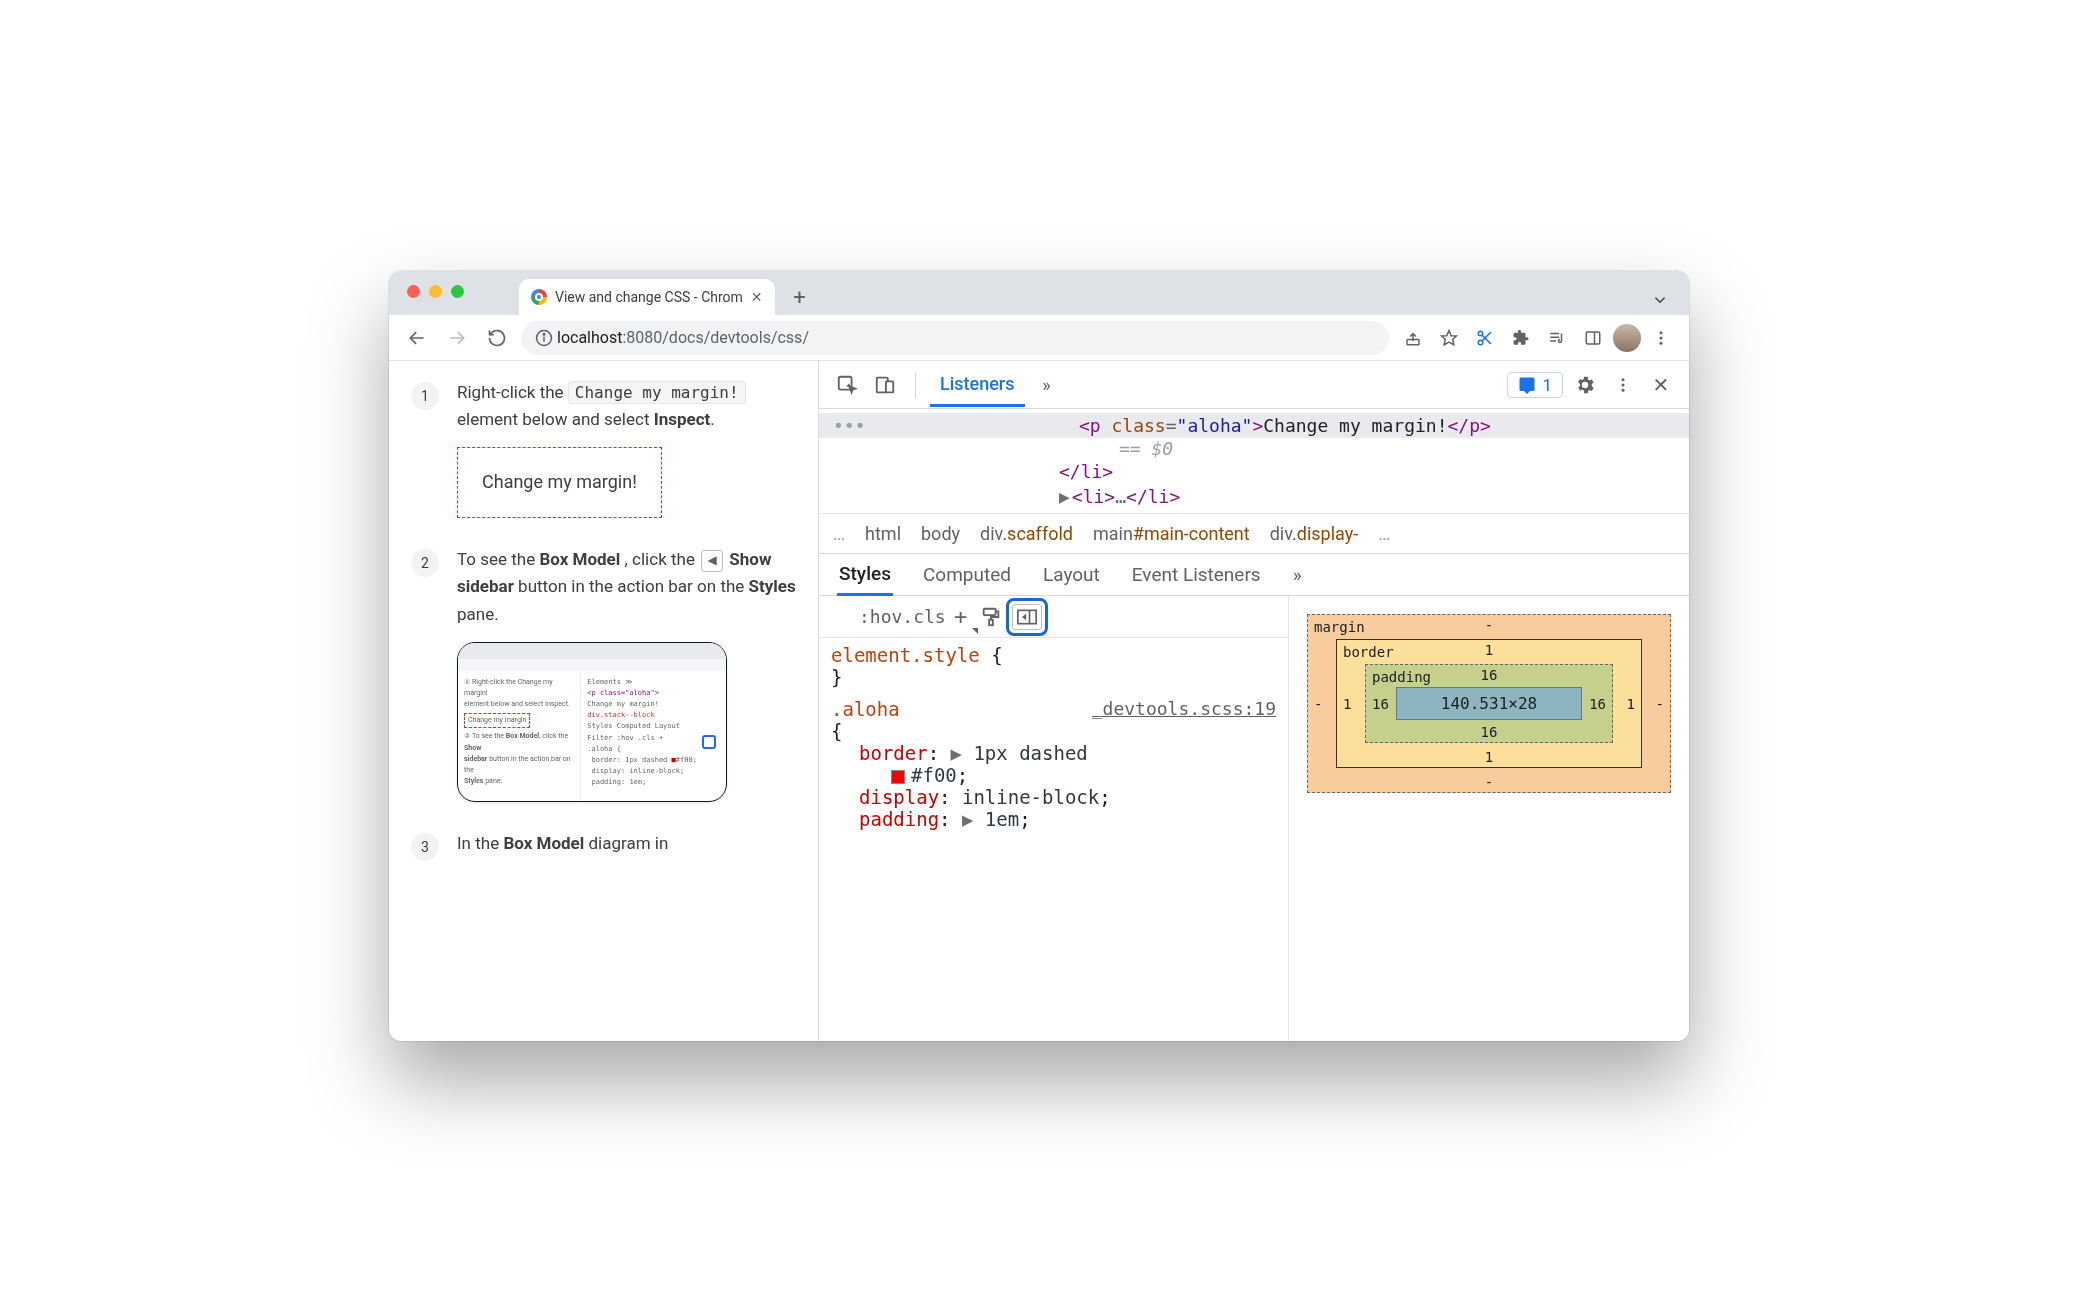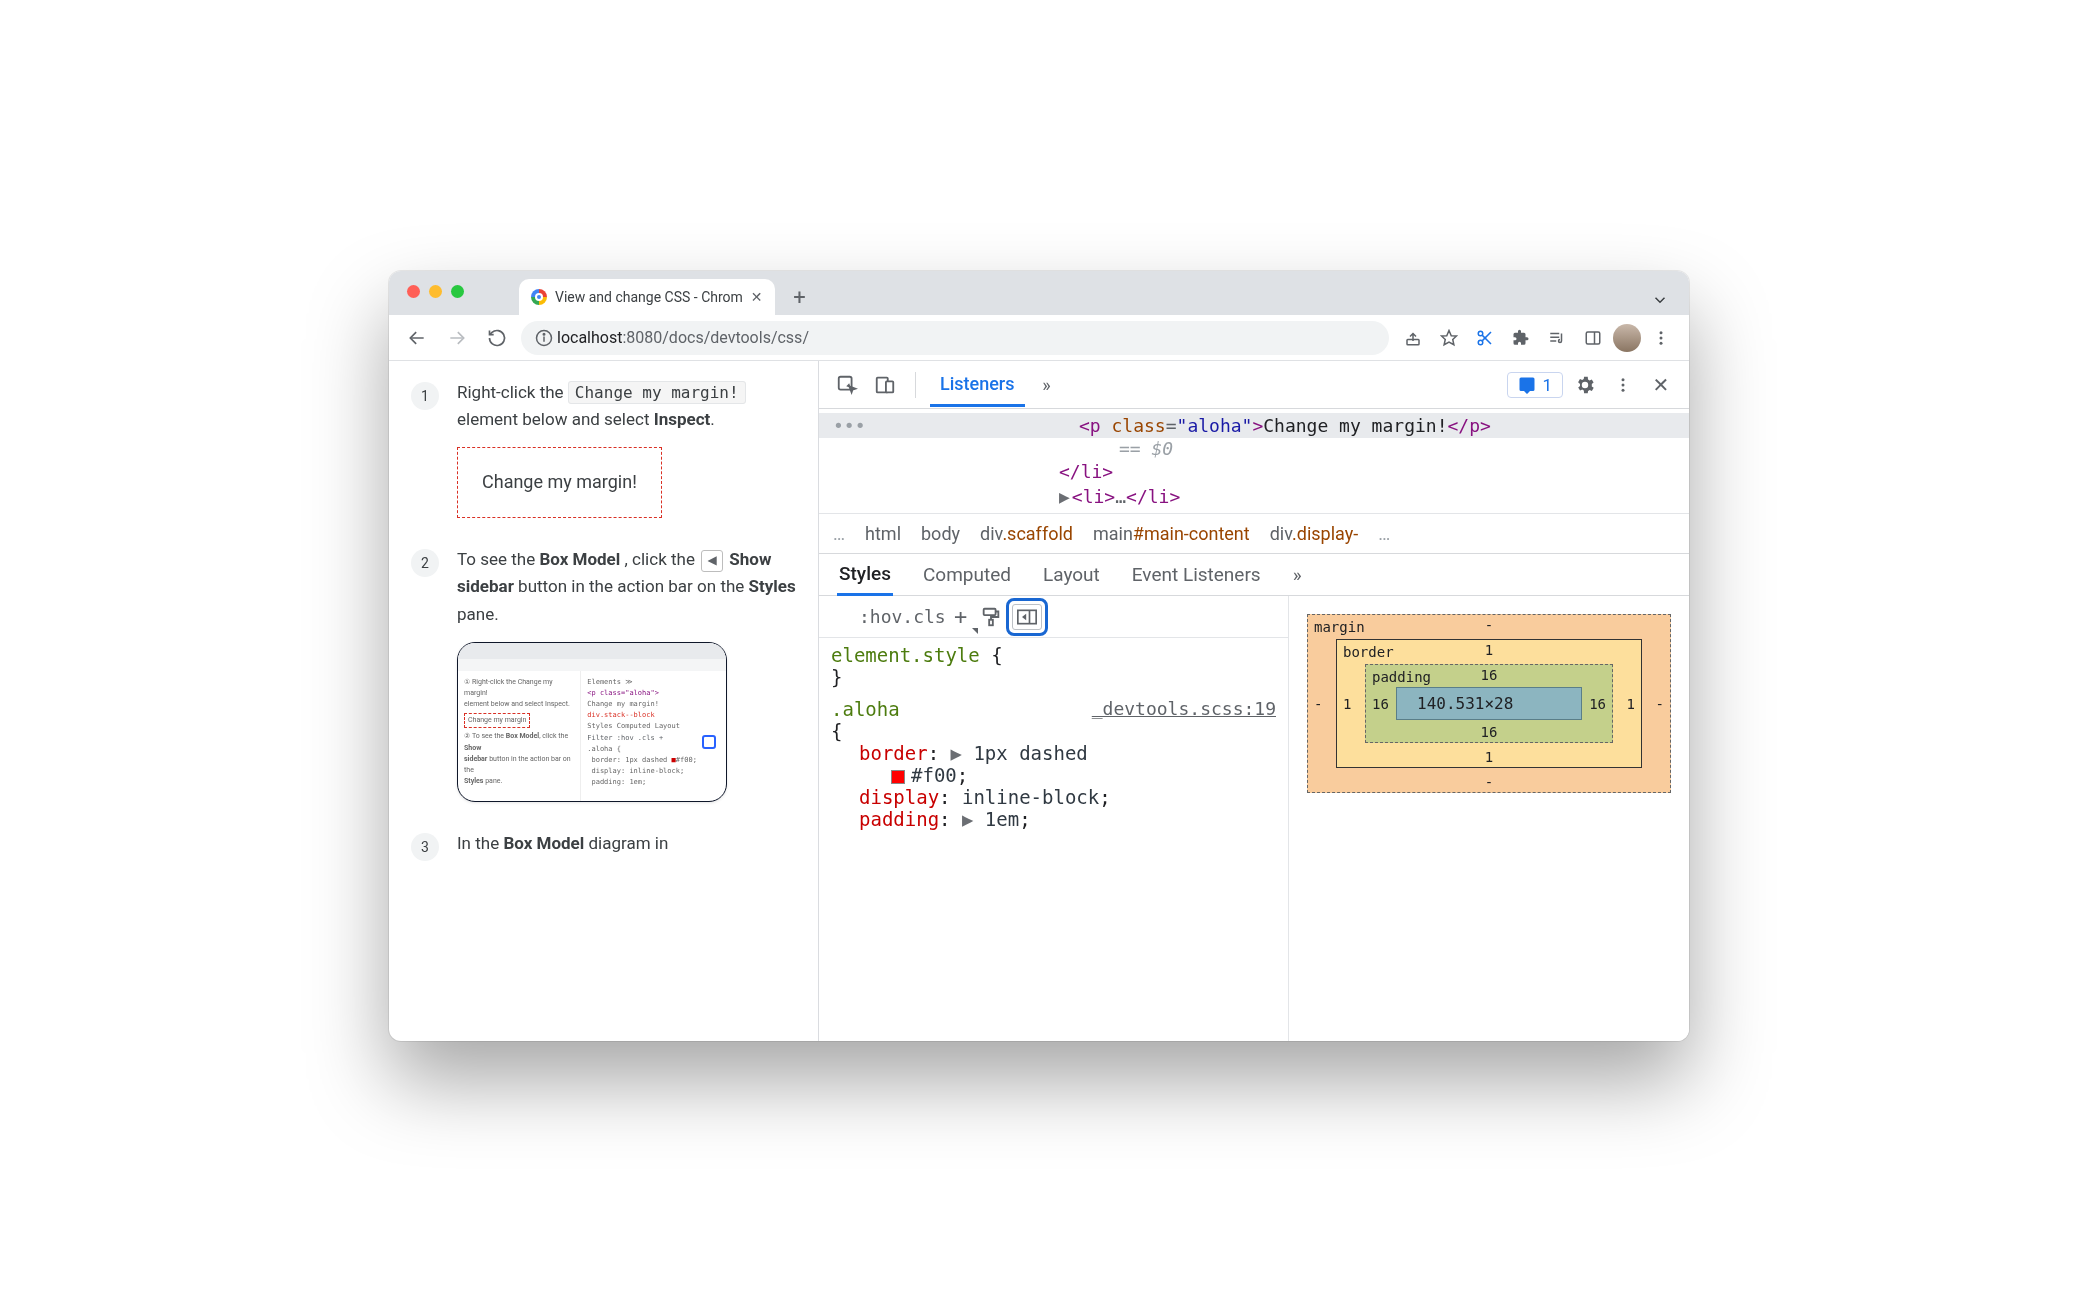--- a/index.html
+++ b/index.html
@@ -119,31 +119,31 @@
   .styles-row{flex:1;display:flex;min-height:0;}
   .styles-left{flex:1;display:flex;flex-direction:column;min-width:0;border-right:1px solid #e3e5e8;}
   .styles-toolbar{height:42px;border-bottom:1px solid #e3e5e8;display:flex;align-items:center;padding:0 14px 0 40px;font-family:ui-monospace,Menlo,monospace;font-size:18px;color:#5f6368;}
   .tb-btn{display:flex;align-items:center;justify-content:center;width:30px;height:30px;color:#5f6368;cursor:pointer;}
   .tb-btn.plus{font-size:22px;position:relative;}
   .tb-btn.plus::after{content:"";position:absolute;right:-2px;bottom:-2px;border-left:6px solid transparent;border-top:6px solid #5f6368;}
   .sidebar-hl{border:3px solid #1967d2;border-radius:8px;padding:3px;display:flex;align-items:center;justify-content:center;}
   .sidebar-hl .tb-btn{border:1px solid #bdc1c6;border-radius:3px;width:30px;height:26px;}
 
   .rules{flex:1;overflow:auto;font-family:ui-monospace,Menlo,monospace;font-size:19px;padding:6px 12px;color:#202124;}
-  .rules .selector{color:#4d7c0f;}
+  .rules .selector{color:#c2410c;}
   .rules .src{float:right;color:#5f6368;text-decoration:underline;font-size:18px;}
   .rules .prop{color:#c80000;margin-left:28px;}
   .rules .colon{color:#202124;}
   .rules .pval{color:#303942;}
   .rules .swatch{display:inline-block;width:14px;height:14px;background:#f00;border:1px solid #888;vertical-align:middle;margin-right:6px;}
   .rules .tri{color:#6b6e73;}
 
   .box-model{width:400px;padding:18px;}
   .bm{position:relative;font-family:ui-monospace,Menlo,monospace;font-size:14px;color:#202124;}
-  .bm .layer{position:relative;text-align:left;}
+  .bm .layer{position:relative;text-align:center;}
   .bm .lbl{position:absolute;left:6px;top:4px;font-size:14px;}
   .bm .num-t{position:absolute;left:50%;top:2px;transform:translateX(-50%);} 
   .bm .num-b{position:absolute;left:50%;bottom:2px;transform:translateX(-50%);} 
   .bm .num-l{position:absolute;left:6px;top:50%;transform:translateY(-50%);} 
   .bm .num-r{position:absolute;right:6px;top:50%;transform:translateY(-50%);} 
   .bm-margin{background:#f9cc9d;border:1px dashed #666;padding:24px 28px;}
   .bm-border{background:#fddf9c;border:1px solid #333;padding:24px 28px;}
   .bm-padding{background:#c4d08b;border:1px dashed #666;padding:22px 30px;}
   .bm-content{background:#8cb5c0;border:1px solid #5a7e88;padding:6px 20px;font-size:16px;white-space:nowrap;}
 

